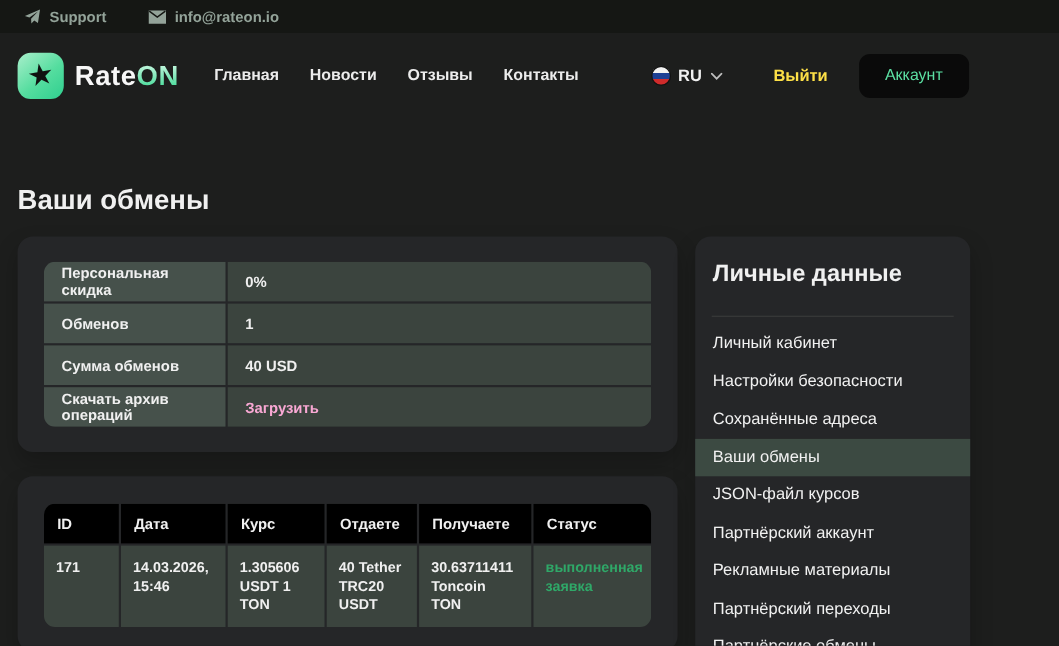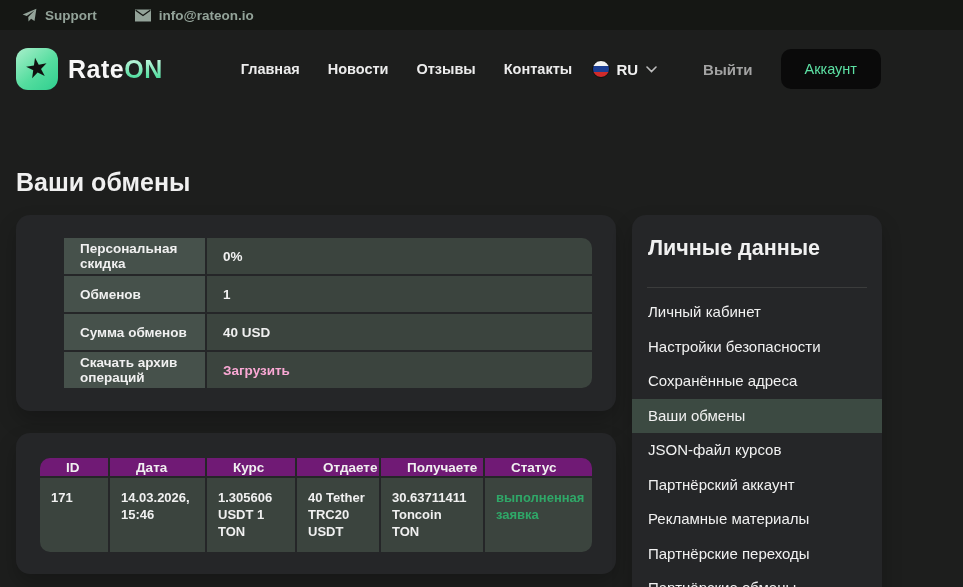--- a/index.html
+++ b/index.html
@@ -53,39 +53,39 @@
     transform:rotate(-10deg) translateY(-1px);
   }
   .brand-text { font-size:25px; font-weight:700; letter-spacing:0.5px; }
   .brand-text .rate { color:#f7f7f7; }
   .brand-text .on {
     background:linear-gradient(180deg,#d9fbea 0%,#43da97 90%);
     -webkit-background-clip:text;
     background-clip:text;
     -webkit-text-fill-color:transparent;
   }
-  .nav { margin-left:78px; display:flex; gap:28px; }
+  .nav { margin-left:32px; display:flex; gap:28px; }
   .nav-link {
     font-size:14.5px; font-weight:700; color:#ececec;
     text-decoration:none; cursor:pointer;
   }
   .lang {
     margin-left:auto;
     display:flex; align-items:center; gap:6px;
     font-size:15px; font-weight:700; cursor:pointer;
   }
   .flag {
     width:18px; height:18px; border-radius:50%;
     background:linear-gradient(180deg,#f2f2f2 0%,#f2f2f2 34%,#1c3f94 34%,#1c3f94 66%,#cf2b2b 66%,#cf2b2b 100%);
     border:1px solid #111;
   }
   .chev { display:flex; margin-left:2px; }
   .logout {
     margin-left:46px;
-    font-size:15px; font-weight:700; color:#a3a3a3;
+    font-size:15px; font-weight:700; color:#fde047;
     text-decoration:none; cursor:pointer;
   }
   .account-btn {
     margin-left:28px;
     background:#0a0a0a;
     color:#5ce0a3;
     border:none;
     border-radius:10px;
     padding:12px 24px;
     font-size:14.5px;
@@ -113,38 +113,38 @@
     gap:2px;
     border-radius:10px;
     overflow:hidden;
   }
   .cell {
     display:flex; align-items:center;
     font-size:13.5px; font-weight:700;
     padding:0 16px;
     min-height:36px;
   }
-  .cell.lbl { background:#46514b;margin-left:24px; }
+  .cell.lbl { background:#46514b; }
   .cell.val { background:#3b443e; }
   .green-link { color:#f9a8d4; text-decoration:none; cursor:pointer; }
 
   
   .ex-card { padding:25px 24px 22px; }
   .ex-table {
     display:grid;
     grid-template-columns:68px 95px 88px 82px 102px 107px;
     gap:2px;
     border-radius:10px;
     overflow:hidden;
   }
   .ex-th {
-    background:#701a75;
+    background:#000000;
     font-size:13.5px; font-weight:700;
     display:flex; align-items:center;
-    padding:0 26px; height:18px;
+    padding:0 12px; height:36px;
   }
   .ex-td {
     background:#3b443e;
     font-size:13px; font-weight:700;
     line-height:17px;
     padding:11px 11px 12px;
   }
   .ex-td.status { color:#2fa868; }
 
   
@@ -261,17 +261,17 @@
     <aside class="card sidebar">
       <h2 class="sidebar-title">Личные данные</h2>
       <div class="sidebar-divider"></div>
       <div class="side-item">Личный кабинет</div>
       <div class="side-item">Настройки безопасности</div>
       <div class="side-item">Сохранённые адреса</div>
       <div class="side-item active">Ваши обмены</div>
       <div class="side-item">JSON-файл курсов</div>
       <div class="side-item">Партнёрский аккаунт</div>
       <div class="side-item">Рекламные материалы</div>
-      <div class="side-item">Партнёрские переходы</div>
+      <div class="side-item">Партнёрский переходы</div>
       <div class="side-item">Партнёрские обмены</div>
     </aside>
   </div>
 </main>
 
 </body></html>

